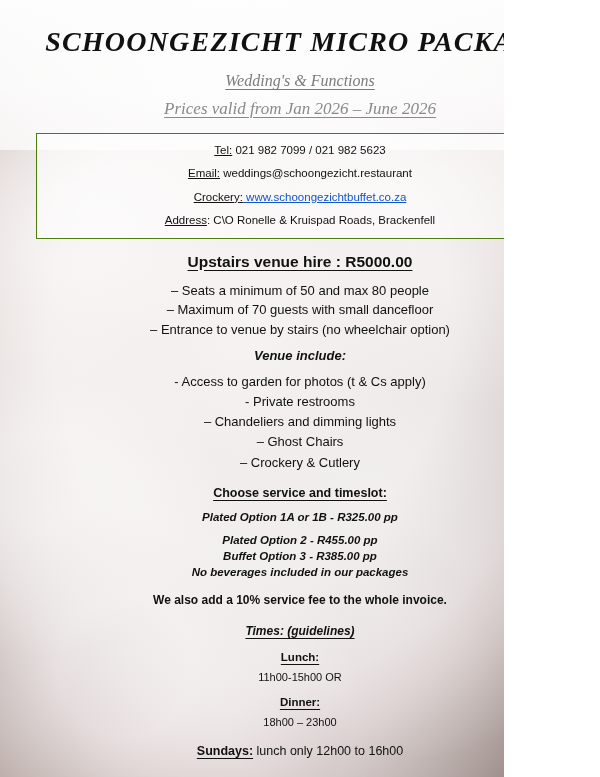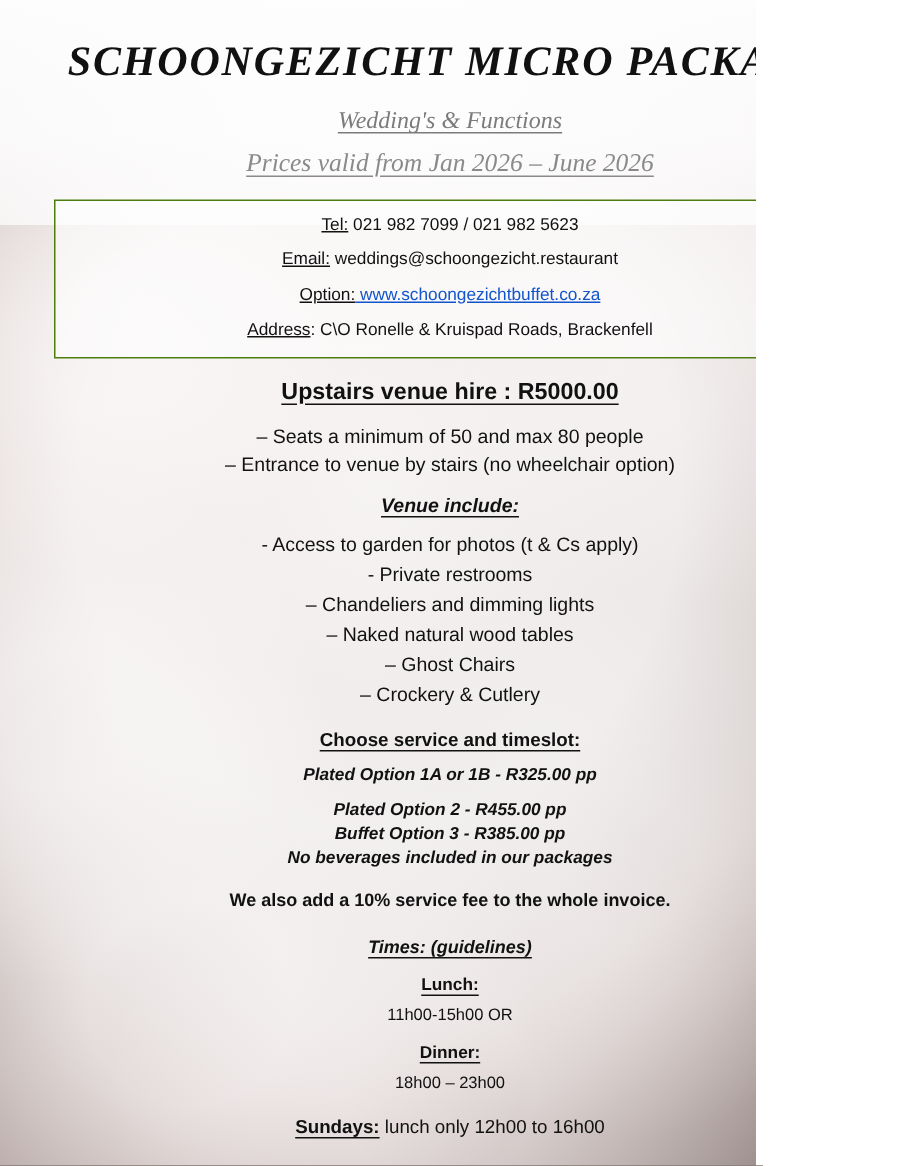--- a/index.html
+++ b/index.html
@@ -134,21 +134,20 @@
     line-height: 1.5;
   }
 
   .venue-include {
     text-align: center;
     margin: 9px 0 0 0;
     font-size: 13px;
     font-weight: bold;
     font-style: italic;
     color: #111;
-    text-decoration: underline;
     text-underline-offset: 3px;
   }
 
   ul.include-list {
     list-style: none;
     margin: 9px 0 0 0;
     padding: 0;
     text-align: center;
   }
   ul.include-list li {
@@ -233,41 +232,41 @@
     <div class="subtitle2">Prices valid from Jan 2026 – June 2026</div>
 
     <div class="contact-box">
       <div class="contact-line">
         <span class="contact-label">Tel:</span><span> 021 982 7099 / 021 982 5623</span>
       </div>
       <div class="contact-line">
         <span class="contact-label">Email:</span><span> weddings@schoongezicht.restaurant</span>
       </div>
       <div class="contact-line">
-        <span class="contact-label">Option:</span><span class="link"> www.schoongezichtbuffet.co.za</span>
+        <span class="contact-label">Crockery:</span><span class="link"> www.schoongezichtbuffet.co.za</span>
       </div>
       <div class="contact-line">
         <span class="contact-label">Address</span><span>: C\O Ronelle &amp; Kruispad Roads, Brackenfell</span>
       </div>
     </div>
 
     <div class="venue-hire">Upstairs venue hire : R5000.00</div>
 
     <ul class="dash-list">
       <li>–   Seats a minimum of 50 and max 80 people</li>
+      <li>–   Maximum of 70 guests with small dancefloor</li>
       <li>–   Entrance to venue by stairs (no wheelchair option)</li>
     </ul>
 
     <div class="venue-include">Venue include:</div>
 
     <ul class="include-list">
       <li>-    Access to garden for photos (t &amp; Cs apply)</li>
       <li>-    Private restrooms</li>
       <li>–   Chandeliers and dimming lights</li>
-      <li>–   Naked natural wood tables</li>
       <li>–   Ghost Chairs</li>
       <li>–   Crockery &amp; Cutlery</li>
     </ul>
 
     <div class="choose-pkg">Choose service and timeslot:</div>
 
     <div class="pkg-line">Plated Option 1A or 1B  -  R325.00 pp</div>
     <div class="pkg-line">Plated Option 2  -  R455.00 pp</div>
     <div class="pkg-line tight">Buffet Option 3  -  R385.00 pp</div>
     <div class="pkg-line tight">No beverages included in our packages</div>

